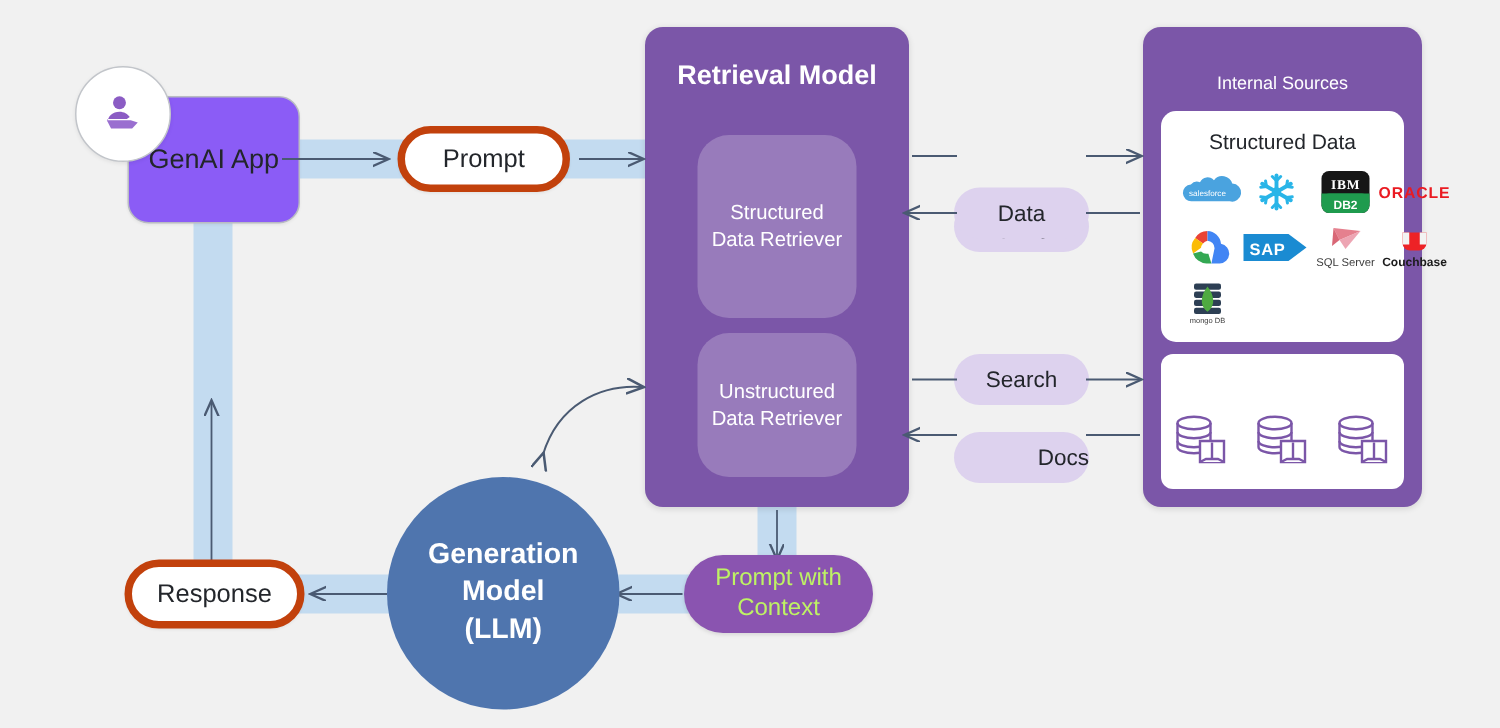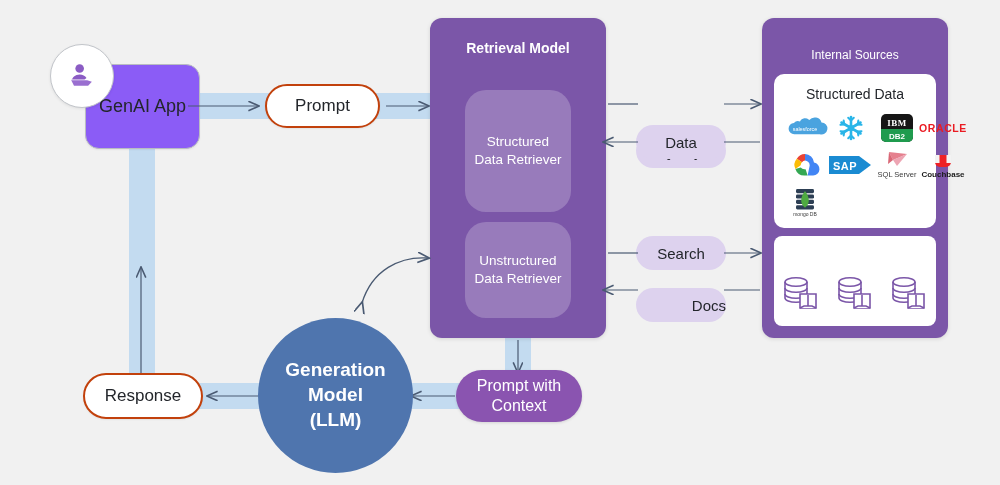--- a/index.html
+++ b/index.html
@@ -12,29 +12,29 @@
   #canvas{position:relative;width:1000px;height:485px;}
 
   
   .band{position:absolute;background:#c3dbf0;}
 
   
   .node{position:absolute;box-sizing:border-box;display:flex;
         align-items:center;justify-content:center;text-align:center;}
 
   .pill-white{
-    background:#ffffff;border:2px solid #c2410c;border-radius:30px;
+    background:#ffffff;border:5px solid #c2410c;border-radius:30px;
     color:#23262b;font-size:17px;
     box-shadow:0 1px 2px rgba(0,0,0,.06);
   }
   .pill-lilac{
     background:#ddd2ee;border-radius:22px;color:#23262b;font-size:15px;
   }
   .pill-purple{
-    background:#8a54b0;border-radius:30px;color:#ffffff;font-size:16px;
+    background:#8a54b0;border-radius:30px;color:#bef264;font-size:16px;
     line-height:1.25;box-shadow:0 1px 3px rgba(0,0,0,.12);
   }
   .card-white{
     background:#8b5cf6;border:1px solid #b9bcc2;border-radius:14px;
     color:#23262b;font-size:18px;
     box-shadow:0 1px 2px rgba(0,0,0,.06);
   }
 
   
   .avatar{
@@ -44,21 +44,21 @@
     box-shadow:0 1px 3px rgba(0,0,0,.08);z-index:6;
   }
 
   
   .panel-purple{
     position:absolute;background:#7b56a8;border-radius:12px;
     box-shadow:0 1px 4px rgba(0,0,0,.12);
   }
   .panel-title{
     position:absolute;left:0;right:0;text-align:center;color:#ffffff;
-    font-weight:bold;font-size:14px;
+    font-weight:bold;font-size:18px;
   }
   .panel-title.small{font-weight:normal;font-size:12px;}
 
   .subbox{
     position:absolute;background:rgba(255,255,255,.22);border-radius:21px;
     display:flex;align-items:center;justify-content:center;
     color:#ffffff;font-size:13.5px;line-height:1.35;text-align:center;
   }
 
   .inner-white{

